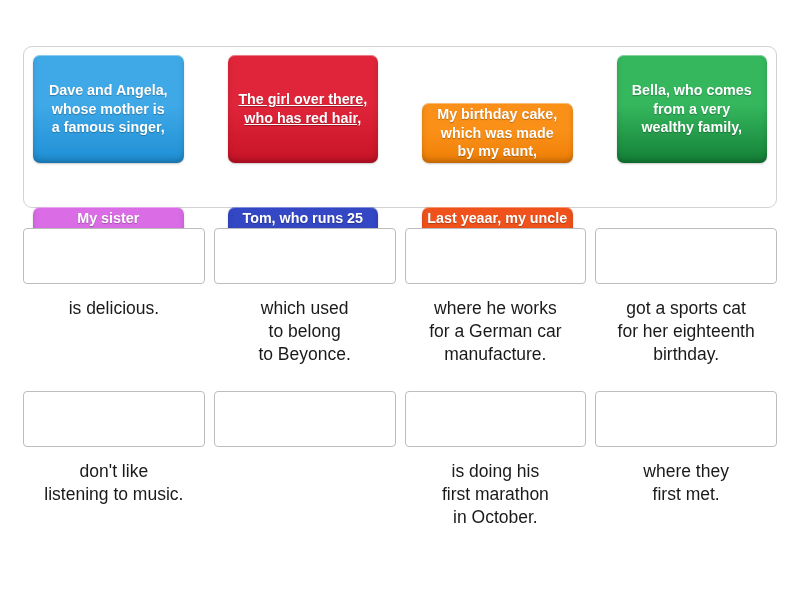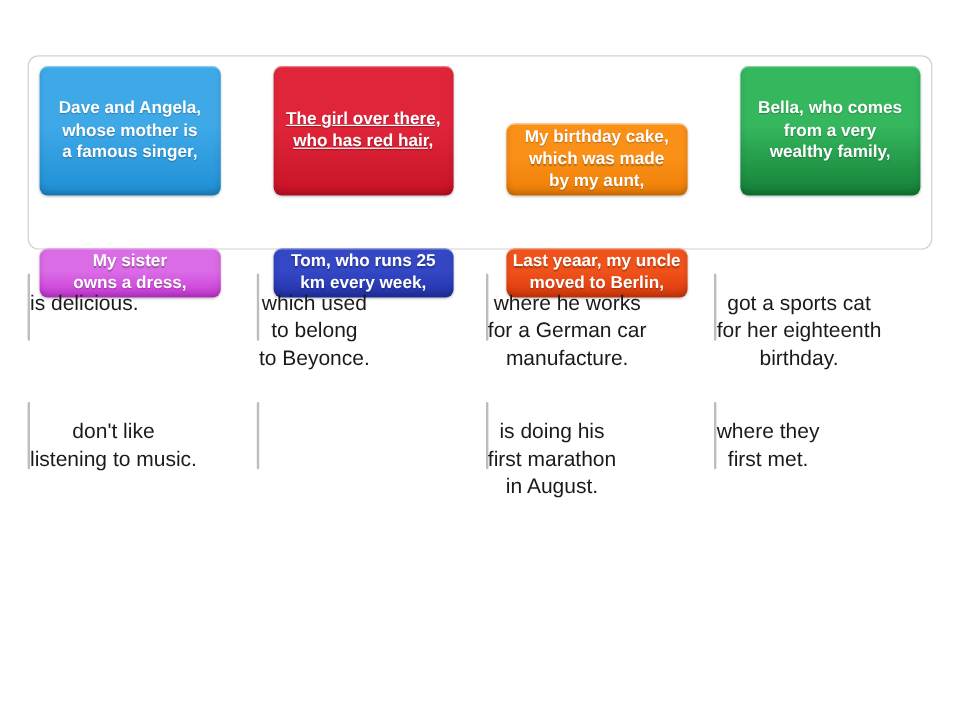--- a/index.html
+++ b/index.html
@@ -71,21 +71,21 @@
   .answer-grid {
     display: grid;
     grid-template-columns: repeat(4, 1fr);
     grid-template-rows: repeat(2, auto);
     column-gap: 9px;
     row-gap: 26px;
     width: 100%;
   }
   .answer-cell {
     display: flex;
-    flex-direction: row;
+    flex-direction: column;
     align-items: stretch;
   }
   .drop-box {
     height: 56px;
     border: 1px solid #bdbdbd;
     border-radius: 4px;
     background: #ffffff;
     box-sizing: border-box;
   }
   .answer-label {
@@ -173,21 +173,21 @@
     </div>
 
     <div class="answer-cell">
       <div class="drop-box"></div>
     </div>
 
     <div class="answer-cell">
       <div class="drop-box"></div>
       <div class="answer-label" style="white-space: pre-line;">is doing his
 first marathon
-in August.</div>
+in October.</div>
     </div>
 
     <div class="answer-cell">
       <div class="drop-box"></div>
       <div class="answer-label" style="white-space: pre-line;">where they
 first met.</div>
     </div>
 
   </div>
 </div>

